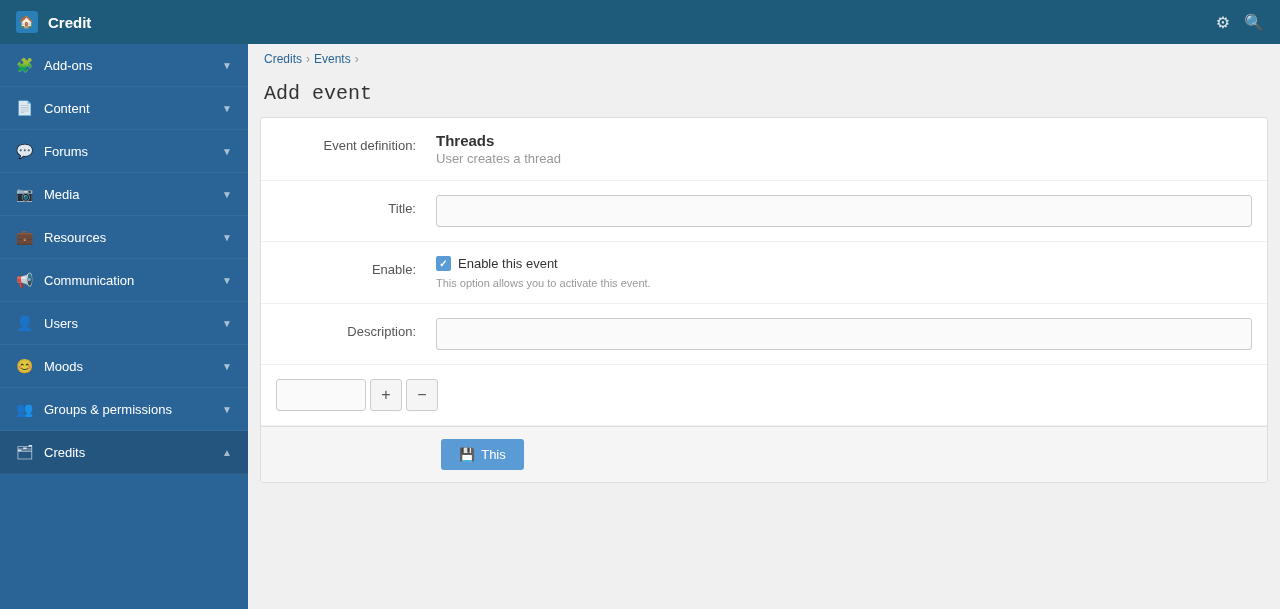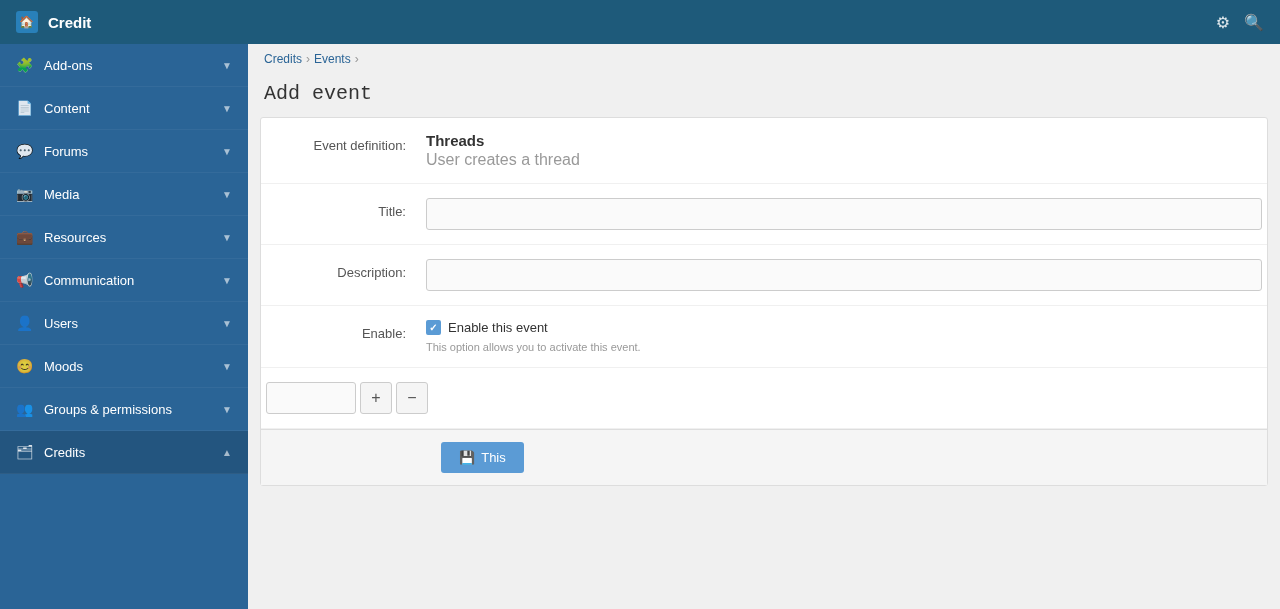--- a/index.html
+++ b/index.html
@@ -118,21 +118,21 @@
 
     
     .form-panel {
       background: white;
       margin: 0 12px 12px 12px;
       border: 1px solid #ddd;
       border-radius: 3px;
     }
     .form-row {
       display: flex;
-      padding: 14px 5px;
+      padding: 14px 15px;
       border-bottom: 1px solid #f0f0f0;
       align-items: flex-start;
     }
     .form-row:last-child { border-bottom: none; }
     .form-label {
       width: 160px;
       flex-shrink: 0;
       text-align: right;
       padding-right: 20px;
       padding-top: 6px;
@@ -144,21 +144,21 @@
     }
 
     
     .event-def-title {
       font-size: 15px;
       color: #333;
       font-weight: bold;
       margin-bottom: 2px;
     }
     .event-def-desc {
-      font-size: 16px;
+      font-size: 13px;
       color: #999;
     }
 
     
     .text-input {
       width: 100%;
       height: 32px;
       border: 1px solid #ccc;
       border-radius: 3px;
       padding: 0 8px;
@@ -378,37 +378,37 @@
       </div>
 
       <div class="form-row">
         <div class="form-label">Title:</div>
         <div class="form-control-area">
           <input type="text" class="text-input" placeholder="" style="">
         </div>
       </div>
 
       <div class="form-row">
-        <div class="form-label">Description:</div>
-        <div class="form-control-area">
-          <input type="text" class="text-input" placeholder="" style="">
-        </div>
-      </div>
-
-      <div class="form-row">
         <div class="form-label">Enable:</div>
         <div class="form-control-area">
           <div class="checkbox-item">
             <div class="cb checked"></div>
             <span class="checkbox-label">Enable this event</span>
           </div>
           <div class="help-text">This option allows you to activate this event.</div>
         </div>
       </div>
 
+      <div class="form-row">
+        <div class="form-label">Description:</div>
+        <div class="form-control-area">
+          <input type="text" class="text-input" placeholder="" style="">
+        </div>
+      </div>
+
 
       <div class="form-row">
         <div class="form-control-area">
           <div class="credit-row-inner">
             <input type="number" class="credit-number-input" value="" style="">
             <button class="credit-btn">+</button>
             <button class="credit-btn">−</button>
           </div>
         </div>
       </div>

